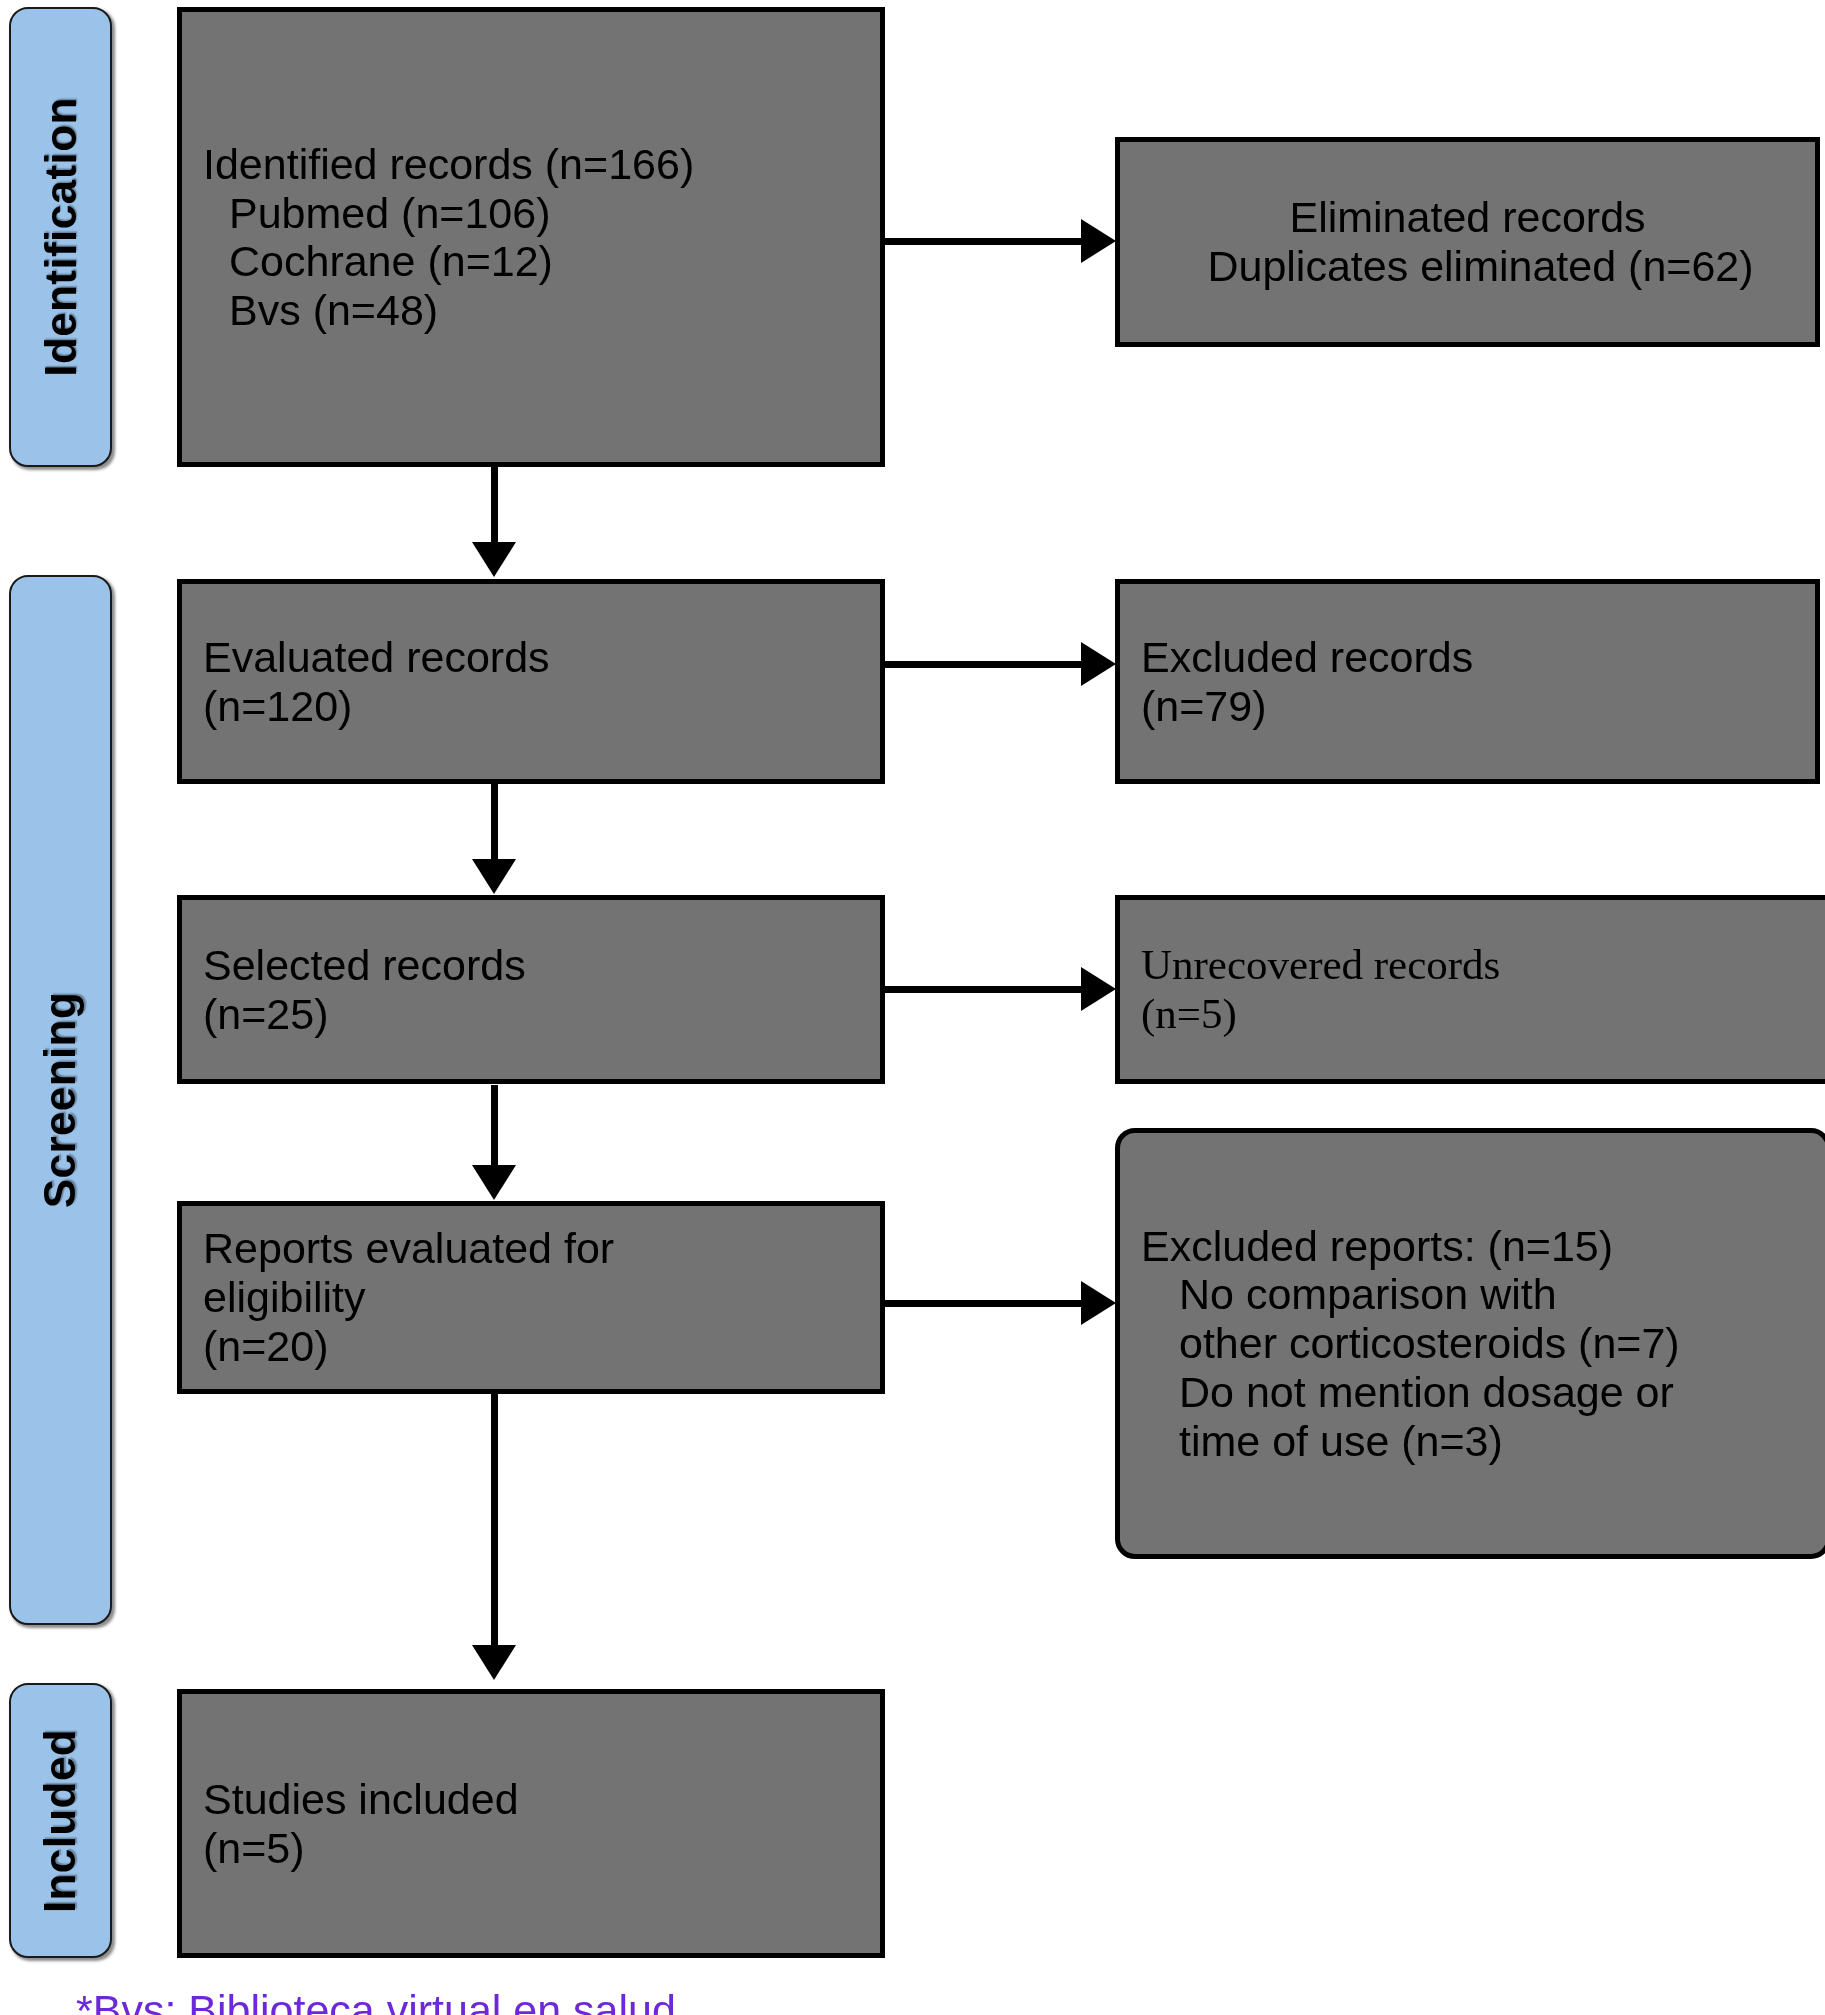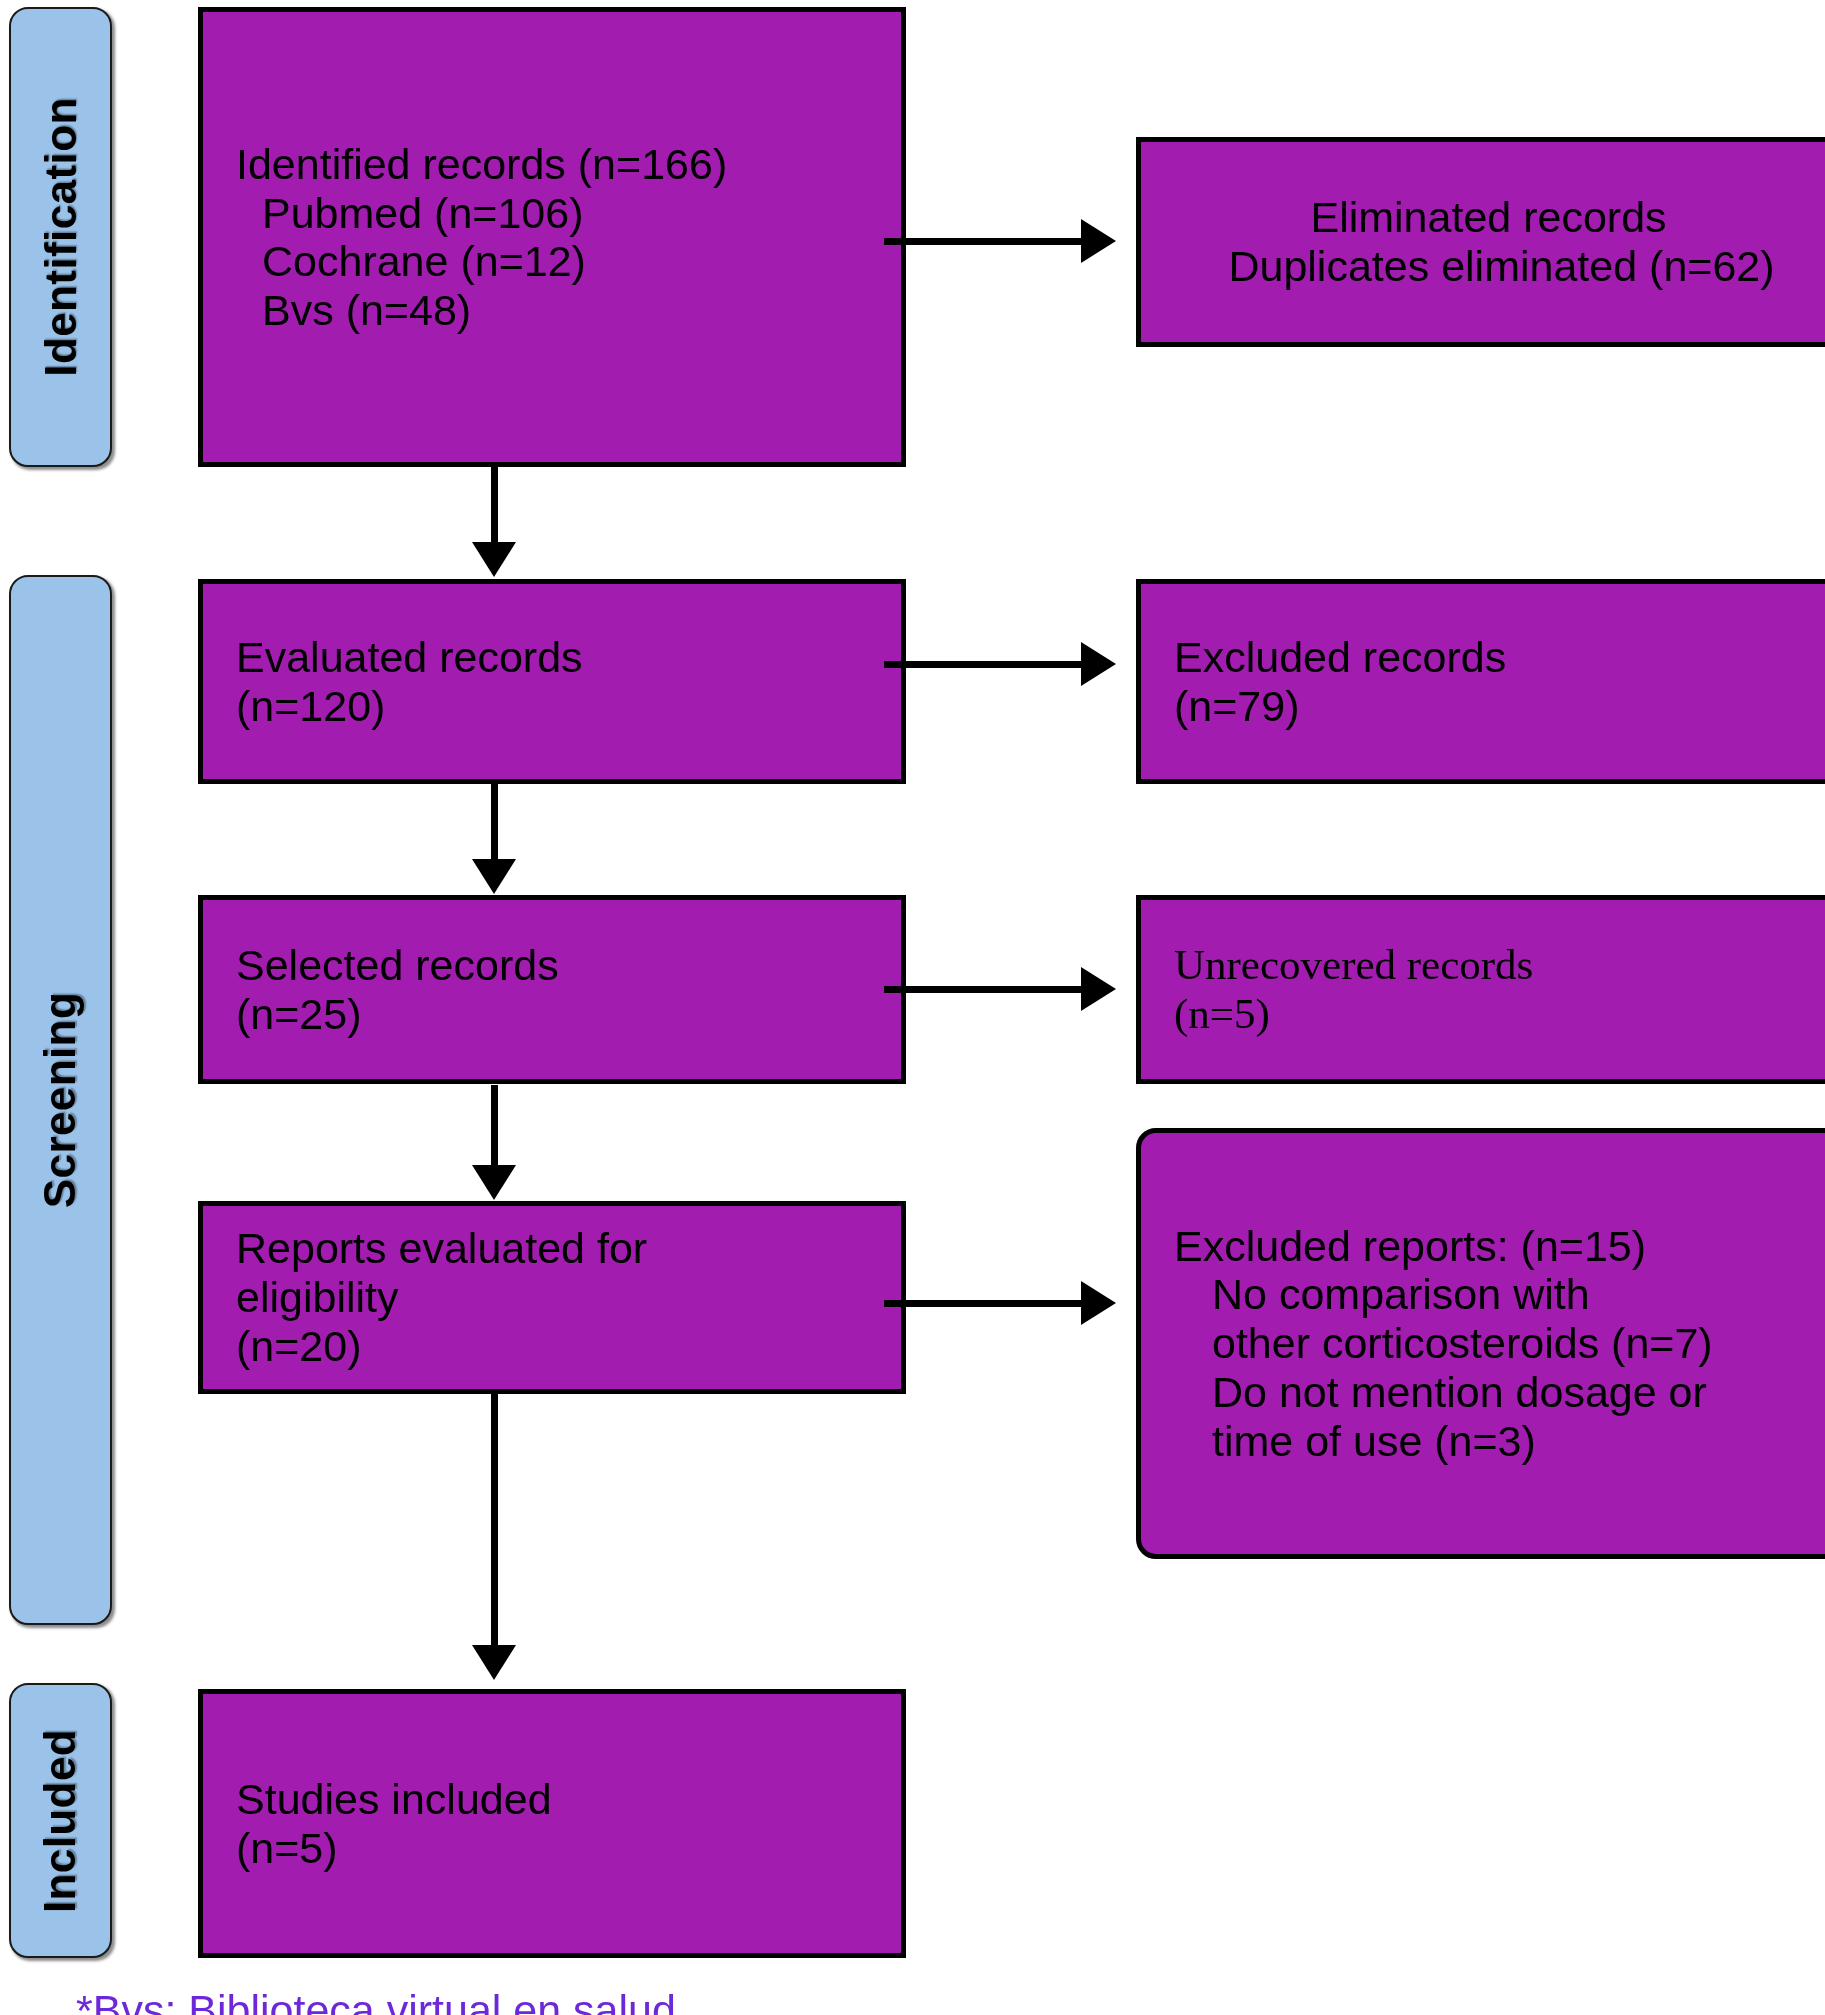--- a/index.html
+++ b/index.html
@@ -37,28 +37,27 @@
     font-weight: bold;
     font-size: 44px;
     letter-spacing: 0.4px;
     color: #000000;
     text-shadow: 1.5px 1.5px 1.5px rgba(0,0,0,0.35);
   }
 
   
   .flow-box {
     position: absolute;
-    background: #a21caf;
+    background: #737373;
     border: 5.1px solid #000000;
     box-sizing: border-box;
     display: flex;
     flex-direction: column;
     justify-content: center;
-    padding: 0 33px;
-    margin-left: 21px;
+    padding: 0 21px;
   }
   .flow-box .line {
     font-size: 43px;
     line-height: 1.135;
     color: #000000;
     white-space: pre;
   }
   .flow-box .line.indent-1 { padding-left: 26px; }
   .flow-box .line.indent-2 { padding-left: 38px; }
 

